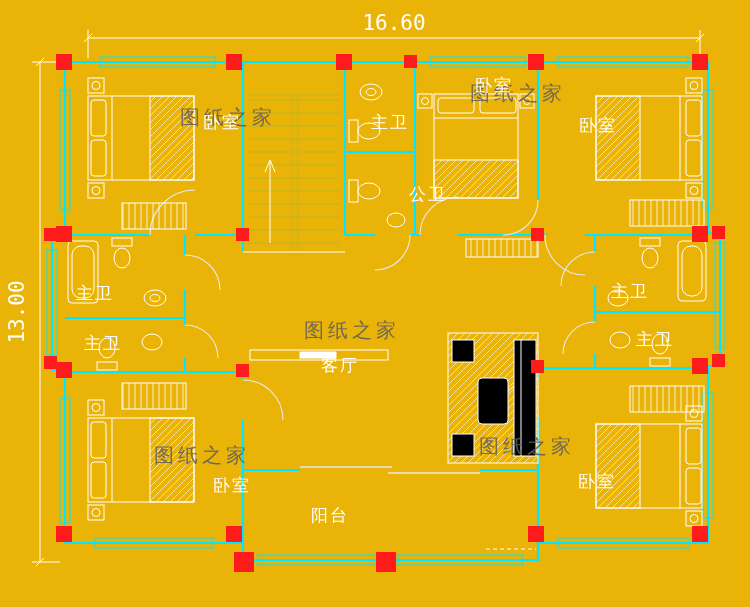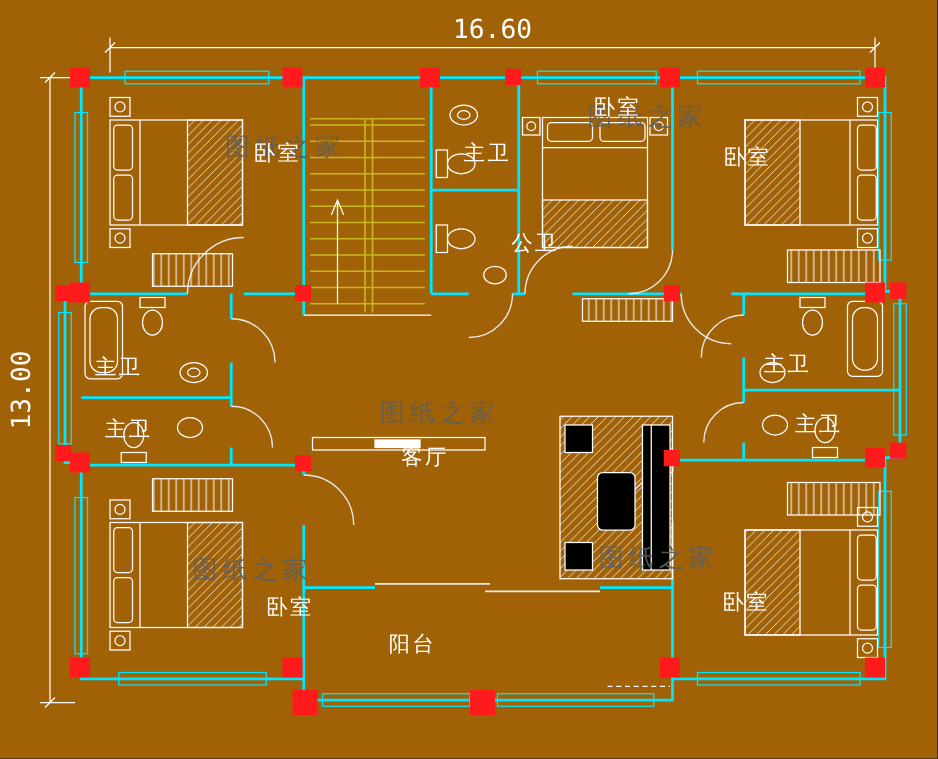--- a/index.html
+++ b/index.html
@@ -1,16 +1,16 @@
 <!DOCTYPE html>
 <html><head>
 <meta charset="utf-8">
 <style>
   html,body{margin:0;padding:0;background:#000;}
-  .stage{position:relative;width:750px;height:607px;background:#a16207;overflow:hidden;}
+  .stage{position:relative;width:750px;height:607px;background:#eab308;overflow:hidden;}
   svg{display:block;}
   
   .walls{stroke:#00e6ff;stroke-width:2.2;fill:none;}
   .win{stroke:#00e6ff;stroke-width:1;fill:none;}
   .winmid{stroke:#00e6ff;stroke-width:.8;fill:none;}
   .doors{stroke:#e9e9e9;stroke-width:1.1;fill:none;}
   .furn{stroke:#ffffff;stroke-width:1;fill:none;}
   .stairs{stroke:#c9b61c;stroke-width:1.3;fill:none;}
   .dims{stroke:#ffffff;stroke-width:1;fill:none;}
   .cols rect{fill:#ff1b1b;stroke:none;}

